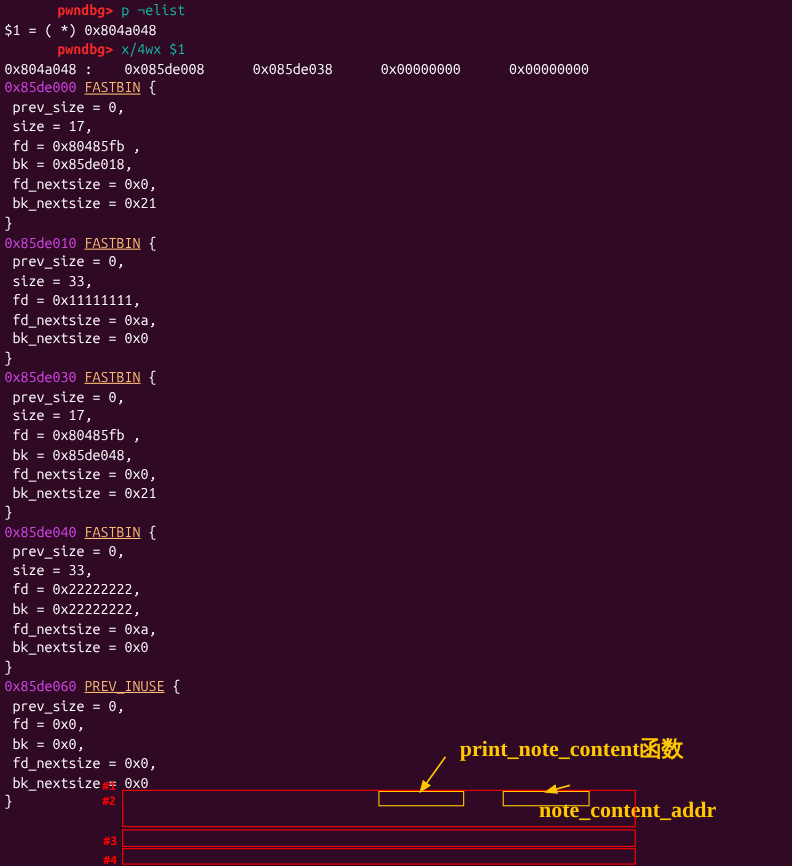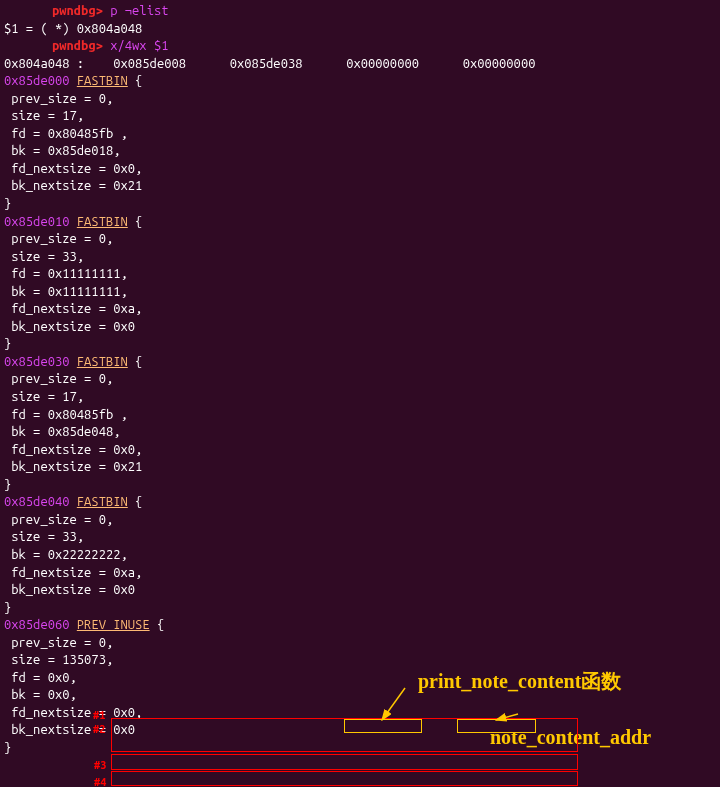--- a/index.html
+++ b/index.html
@@ -9,21 +9,21 @@
       font-family: 'Ubuntu Mono', 'Courier New', monospace;
       font-size: 13px;
       line-height: 1.35;
       width: 720px;
       height: 787px;
       overflow: hidden;
       padding: 2px 4px;
     }
     .line { white-space: pre; }
     .prompt { color: #ef2929; font-weight: bold; margin-left: 48px; }
-    .cmd { color: #d946ef; margin-top: 19px; }
+    .cmd { color: #14b8a6; margin-top: 19px; }
     .out { color: #ffffff; margin-top: 17px; }
     .addr { color: #d946ef; }
     .flag { color: #fdba74; text-decoration: underline; }
     .annot-label {
       position: absolute;
       color: #ffc800;
       font-size: 20px;
       font-weight: bold;
       font-family: 'SimSun', serif;
     }
@@ -63,42 +63,41 @@
     <div class="line"><span class="out"> size = 17,</span></div>
     <div class="line"><span class="out"> fd = 0x80485fb <print_note_content>,</print_note_content></span></div>
     <div class="line"><span class="out"> bk = 0x85de018,</span></div>
     <div class="line"><span class="out"> fd_nextsize = 0x0,</span></div>
     <div class="line"><span class="out"> bk_nextsize = 0x21</span></div>
     <div class="line"><span class="out">}</span></div>
     <div class="line"><span class="addr">0x85de010</span> <span class="flag">FASTBIN</span><span class="out"> {</span></div>
     <div class="line"><span class="out"> prev_size = 0,</span></div>
     <div class="line"><span class="out"> size = 33,</span></div>
     <div class="line"><span class="out"> fd = 0x11111111,</span></div>
-    <div class="line"><span class="out"> bk = 0x11111111,</span></div>
     <div class="line"><span class="out"> fd_nextsize = 0xa,</span></div>
     <div class="line"><span class="out"> bk_nextsize = 0x0</span></div>
     <div class="line"><span class="out">}</span></div>
     <div class="line"><span class="addr">0x85de030</span> <span class="flag">FASTBIN</span><span class="out"> {</span></div>
     <div class="line"><span class="out"> prev_size = 0,</span></div>
     <div class="line"><span class="out"> size = 17,</span></div>
     <div class="line"><span class="out"> fd = 0x80485fb <print_note_content>,</print_note_content></span></div>
     <div class="line"><span class="out"> bk = 0x85de048,</span></div>
     <div class="line"><span class="out"> fd_nextsize = 0x0,</span></div>
     <div class="line"><span class="out"> bk_nextsize = 0x21</span></div>
     <div class="line"><span class="out">}</span></div>
     <div class="line"><span class="addr">0x85de040</span> <span class="flag">FASTBIN</span><span class="out"> {</span></div>
     <div class="line"><span class="out"> prev_size = 0,</span></div>
     <div class="line"><span class="out"> size = 33,</span></div>
+    <div class="line"><span class="out"> fd = 0x22222222,</span></div>
     <div class="line"><span class="out"> bk = 0x22222222,</span></div>
     <div class="line"><span class="out"> fd_nextsize = 0xa,</span></div>
     <div class="line"><span class="out"> bk_nextsize = 0x0</span></div>
     <div class="line"><span class="out">}</span></div>
     <div class="line"><span class="addr">0x85de060</span> <span class="flag">PREV_INUSE</span><span class="out"> {</span></div>
     <div class="line"><span class="out"> prev_size = 0,</span></div>
-    <div class="line"><span class="out"> size = 135073,</span></div>
     <div class="line"><span class="out"> fd = 0x0,</span></div>
     <div class="line"><span class="out"> bk = 0x0,</span></div>
     <div class="line"><span class="out"> fd_nextsize = 0x0,</span></div>
     <div class="line"><span class="out"> bk_nextsize = 0x0</span></div>
     <div class="line"><span class="out">}</span></div>
   </div>
 
 <div class="rowmark" style="top:708px; left:93px;">#1</div>
 <div class="rowmark" style="top:722px; left:93px;">#2</div>
 <div class="rowmark" style="top:758px; left:94px;">#3</div>

